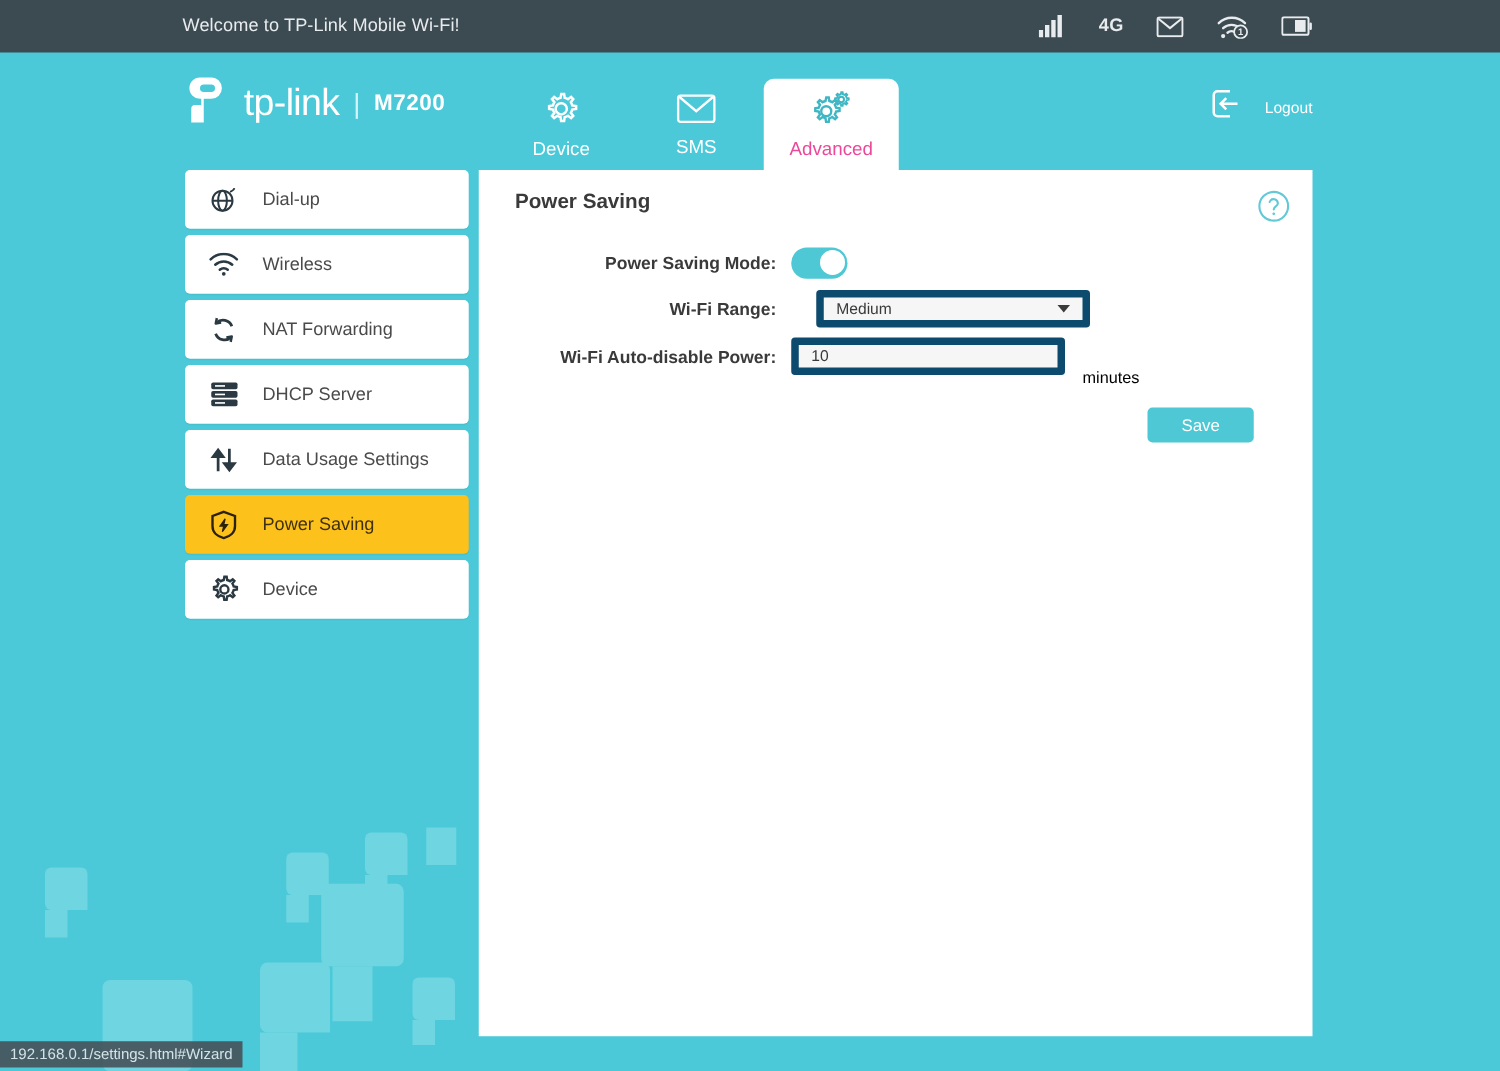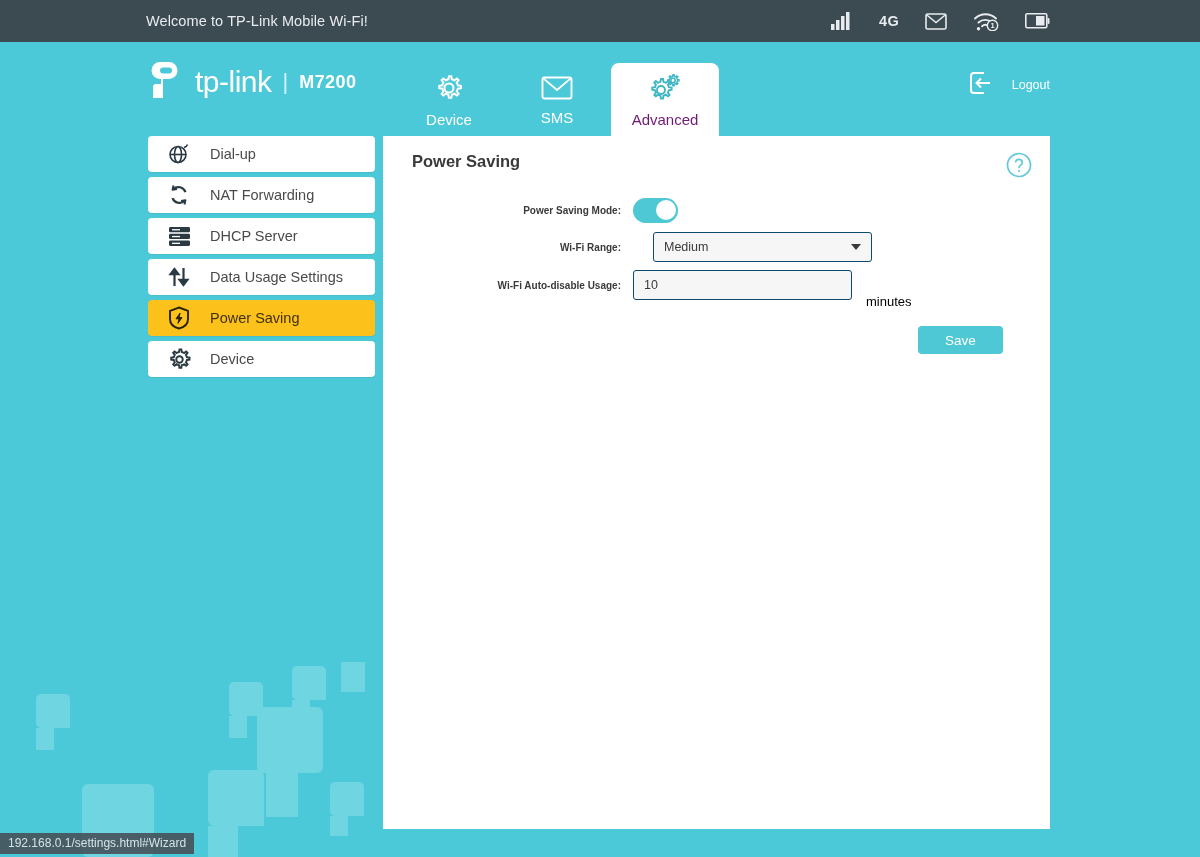--- a/index.html
+++ b/index.html
@@ -50,35 +50,35 @@
     width: 108px; height: 74px; margin-top: 21px;
     display: flex; flex-direction: column; align-items: center; justify-content: center;
     gap: 4px; cursor: pointer; position: relative;
   }
   .nav-tab .tab-label { color: #ffffff; font-size: 15px; }
   .nav-tab svg { stroke: #ffffff; }
   .nav-tab.active {
     background: #ffffff; border-radius: 8px 8px 0 0;
     height: 74px; margin-top: 21px;
   }
-  .nav-tab.active .tab-label { color: #701a75; }
+  .nav-tab.active .tab-label { color: #ec4899; }
   .nav-tab.active svg { stroke: #3fb6c4; }
 
   #logout-btn {
     position: absolute; right: 150px; top: 28px;
     display: flex; align-items: center; gap: 17px; cursor: pointer;
   }
   #logout-btn .tab-label { color: #ffffff; font-size: 12.5px; }
 
   
   #sidebar {
     position: absolute; left: 148px; top: 136px; width: 227px; z-index: 3;
   }
   .side-item {
-    height: 36px; background: #ffffff; border-radius: 4px;
+    height: 47px; background: #ffffff; border-radius: 4px;
     margin-bottom: 5px; display: flex; align-items: center;
     cursor: pointer; box-shadow: 0 1px 1px rgba(0,0,0,.06);
   }
   .side-item .side-icon {
     width: 62px; display: flex; align-items: center; justify-content: center;
   }
   .side-item .side-label { font-size: 14.5px; color: #4a4a4a; }
   .side-item.active { background: #fcc21b; }
   .side-item.active .side-label { color: #403010; }
 
@@ -94,40 +94,40 @@
   #help-icon {
     position: absolute; right: 18px; top: 16px; cursor: pointer;
   }
 
   .form-row {
     position: absolute; left: 0; width: 100%; height: 34px;
     display: flex; align-items: center;
   }
   .form-label {
     width: 250px; text-align: right; padding-right: 12px;
-    font-size: 10px; color: #3a3a3a; font-weight: bold;
+    font-size: 14px; color: #3a3a3a; font-weight: bold;
   }
   #row-mode { top: 57px; }
   #row-range { top: 94px; gap: 20px; }
   #row-time { top: 132px; }
 
   
   .toggle {
     width: 45px; height: 25px; border-radius: 13px; background: #4ec8d4;
     position: relative; cursor: pointer; flex: none;
   }
   .toggle .knob {
     position: absolute; top: 2.5px; right: 2.5px;
     width: 20px; height: 20px; border-radius: 50%; background: #fff;
   }
 
   
   .field {
     width: 219px; height: 30px; background: #f6f6f6;
-    border: 1px solid #0c4a6e; border-radius: 3px;
+    border: 6px solid #0c4a6e; border-radius: 3px;
     display: flex; align-items: center; padding: 0 10px;
     font-size: 12.5px; color: #3a3a3a; cursor: pointer; flex: none;
   }
   .field .field-value { flex: 1; }
   .caret {
     width: 0; height: 0; border-left: 5px solid transparent;
     border-right: 5px solid transparent; border-top: 6px solid #3a3a3a;
   }
   .unit { font-size: 13px; color: #000000; margin-left: 14px; margin-top: 32px; }
 
@@ -272,20 +272,31 @@
       <svg width="22" height="22" viewBox="0 0 22 22" fill="none" stroke="#2b3a42" stroke-width="1.6">
         <circle cx="10" cy="11.5" r="8"></circle>
         <ellipse cx="10" cy="11.5" rx="3.5" ry="8"></ellipse>
         <line x1="2" y1="11.5" x2="18" y2="11.5"></line>
         <path d="M16 4.5 q3 -1 3.5 -3" stroke-width="1.5"></path>
       </svg>
     </span>
     <span class="side-label">Dial-up</span>
   </div>
 
+  <div class="side-item">
+    <span class="side-icon">
+      <svg width="24" height="19" viewBox="0 0 24 19" fill="none" stroke="#2b3a42" stroke-width="2" stroke-linecap="round">
+        <path d="M1.5 5.5 A15 15 0 0 1 22.5 5.5"></path>
+        <path d="M5.2 9.8 A10 10 0 0 1 18.8 9.8"></path>
+        <path d="M8.8 13.8 A5 5 0 0 1 15.2 13.8"></path>
+        <circle cx="12" cy="17" r="1.5" fill="#2b3a42" stroke="none"></circle>
+      </svg>
+    </span>
+    <span class="side-label">Wireless</span>
+  </div>
 
   <div class="side-item">
     <span class="side-icon">
       <svg width="22" height="22" viewBox="0 0 22 22" fill="none" stroke="#2b3a42" stroke-width="2.2">
         <path d="M17.5 8 A7.5 7.5 0 0 0 5.2 5.2"></path>
         <path d="M4.5 14 A7.5 7.5 0 0 0 16.8 16.8"></path>
         <path d="M5.5 1.5 L4.6 5.8 L8.9 5" stroke-width="2" stroke-linejoin="round"></path>
         <path d="M16.5 20.5 L17.4 16.2 L13.1 17" stroke-width="2" stroke-linejoin="round"></path>
       </svg>
     </span>
@@ -357,21 +368,21 @@
 
   <div class="form-row" id="row-range">
     <div class="form-label">Wi-Fi Range:</div>
     <div class="field">
       <span class="field-value">Medium</span>
       <span class="caret"></span>
     </div>
   </div>
 
   <div class="form-row" id="row-time">
-    <div class="form-label">Wi-Fi Auto-disable Usage:</div>
+    <div class="form-label">Wi-Fi Auto-disable Power:</div>
     <div class="field">
       <span class="field-value">10</span>
     </div>
     <span class="unit">minutes</span>
   </div>
 
   <button id="save-btn">Save</button>
 </div>
 
 <div id="status-url">192.168.0.1/settings.html#Wizard</div>

